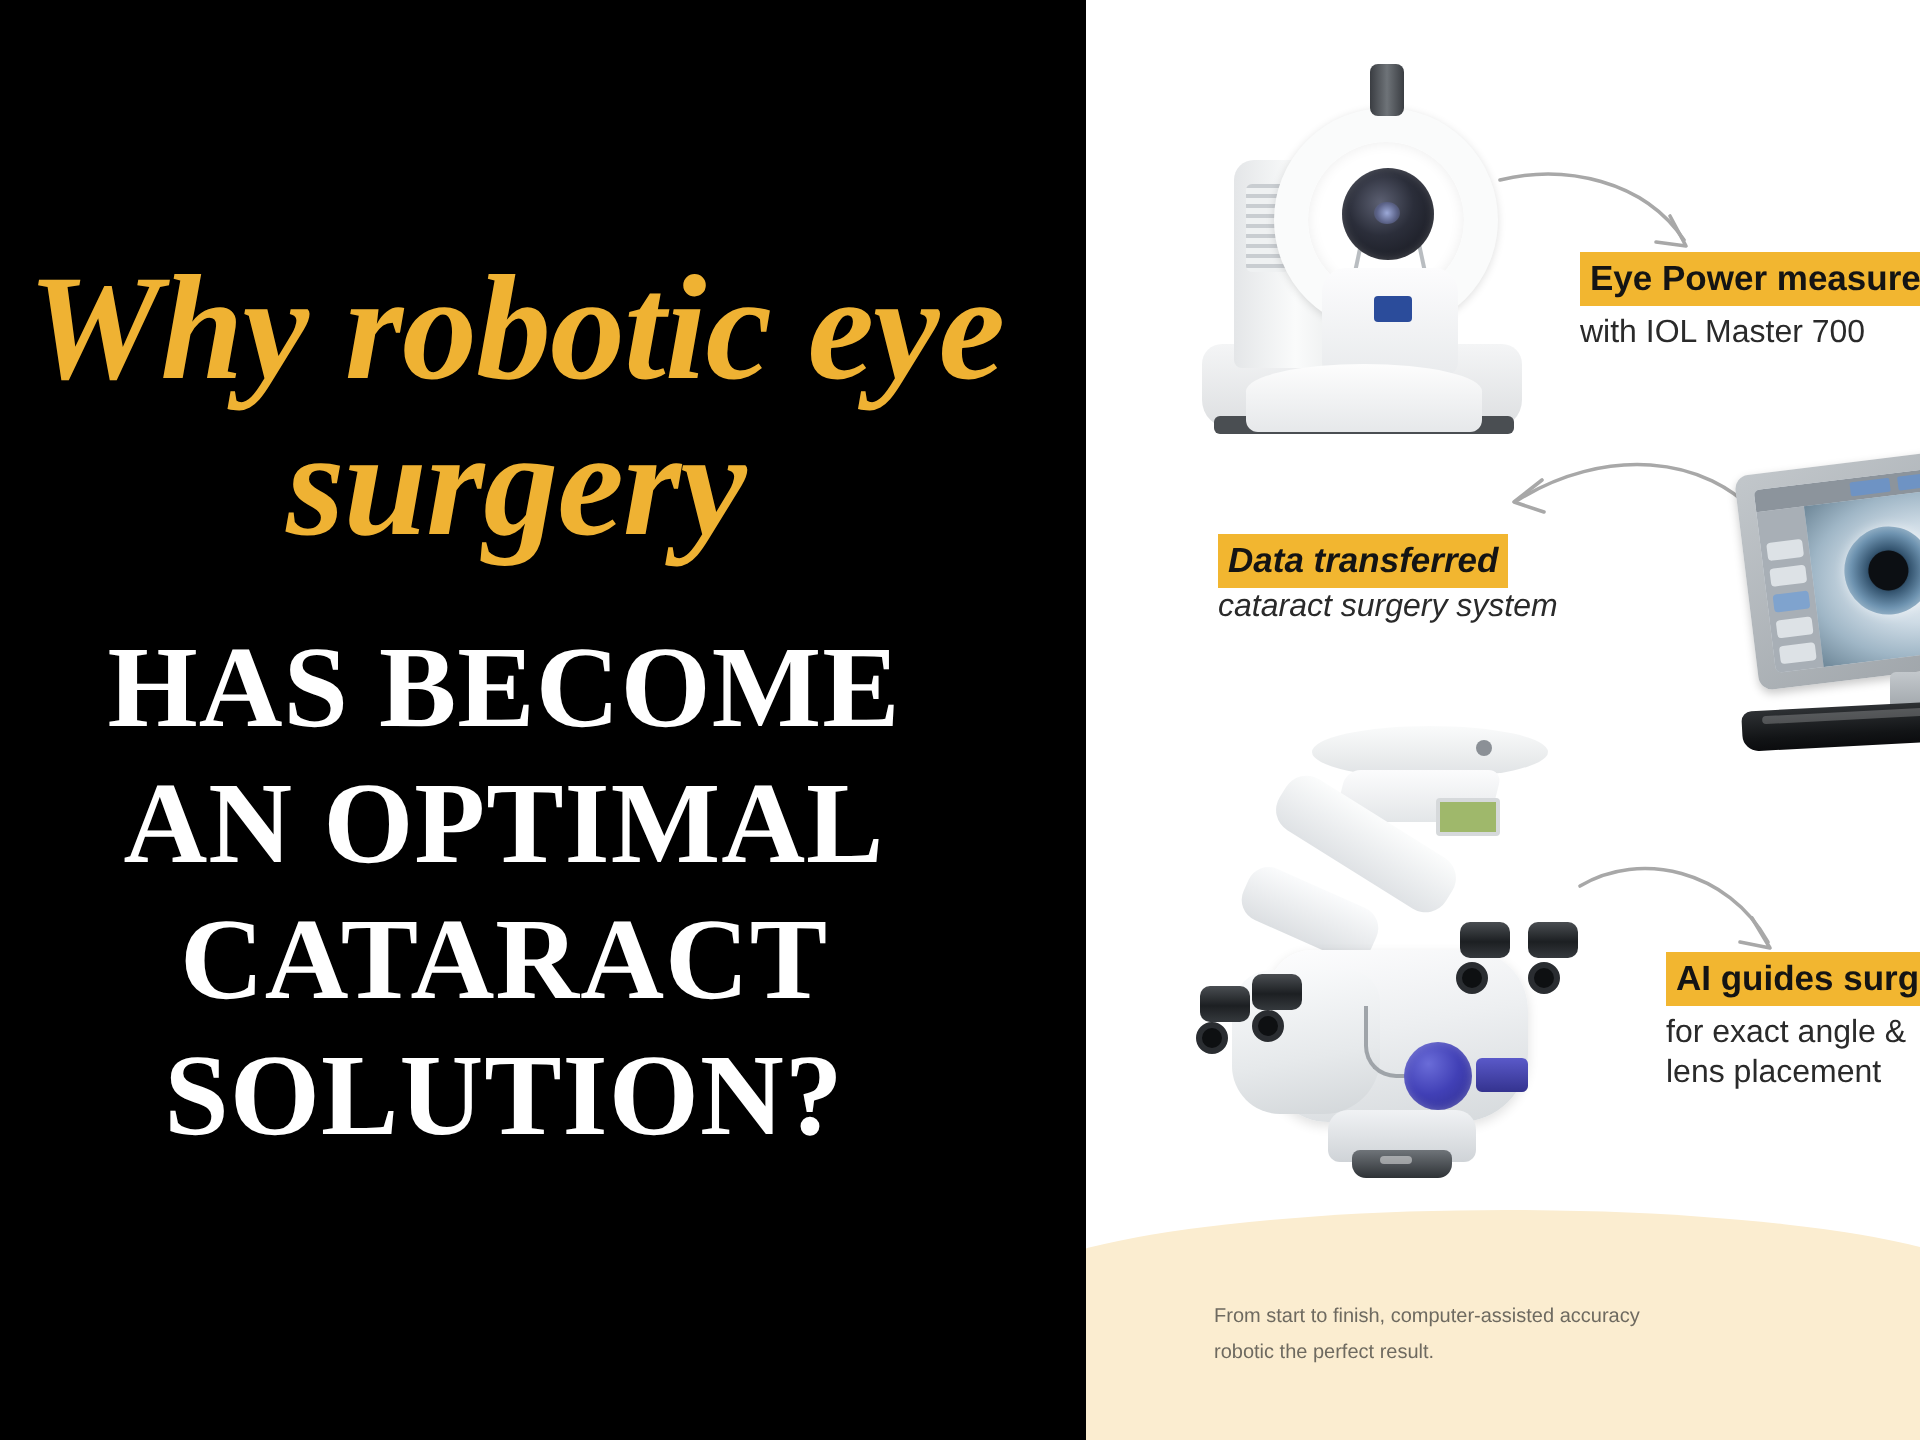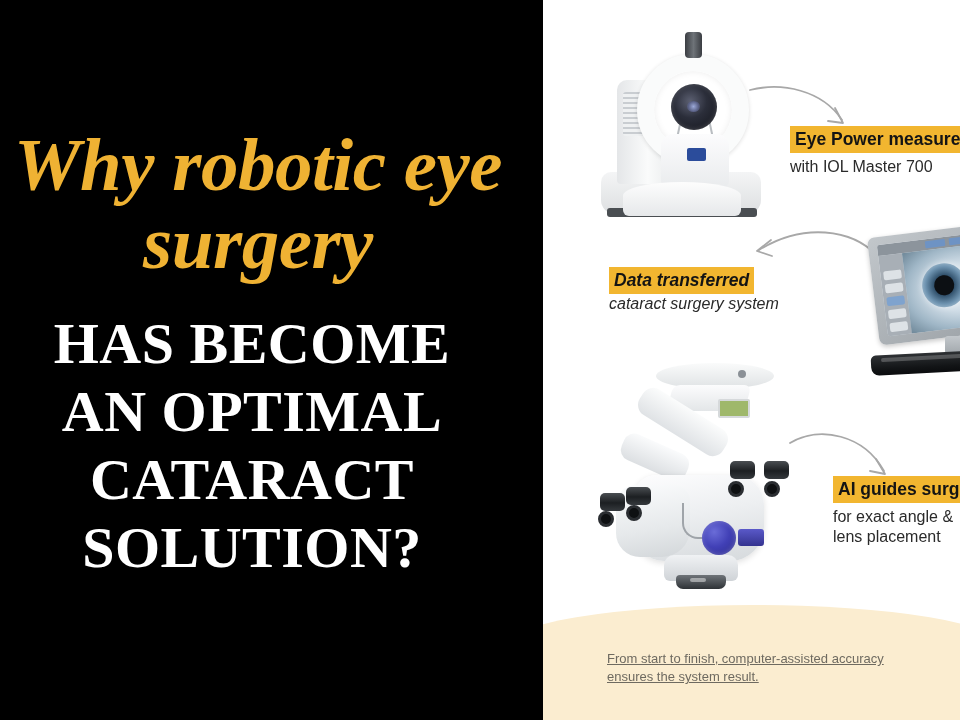--- a/index.html
+++ b/index.html
@@ -87,25 +87,24 @@
     width: 500px;
     height: 180px;
     background: #FBEDD0;
     border-radius: 50% 50% 0 0 / 42px 42px 0 0;
   }
   #footer-caption {
     position: absolute;
     left: 64px;
     top: 650px;
     width: 330px;
-    font-size: 13px;
+    font-size: 10px;
     line-height: 18px;
     color: #6E6A60;
     font-family: "Liberation Sans", sans-serif;
-    text-decoration: underline;
   }
 
   
   .label-block { position: absolute; }
   .label-hl {
     display: inline-block;
     background: #F2B630;
     color: #141414;
     font-weight: 700;
     font-size: 17.5px;
@@ -485,17 +484,17 @@
     </svg>
 
     <div class="label-block" id="label-3">
       <span class="label-hl">AI guides surgeon</span>
       <div class="label-sub">for exact angle &amp;</div>
       <div class="label-sub" style="margin-top:0;">lens placement</div>
     </div>
 
     <div id="footer-caption">
       <div>From start to finish, computer-assisted accuracy</div>
-      <div>ensures the system result.</div>
+      <div>robotic the perfect result.</div>
     </div>
 
   </div>
 </div>
 
 </body></html>

